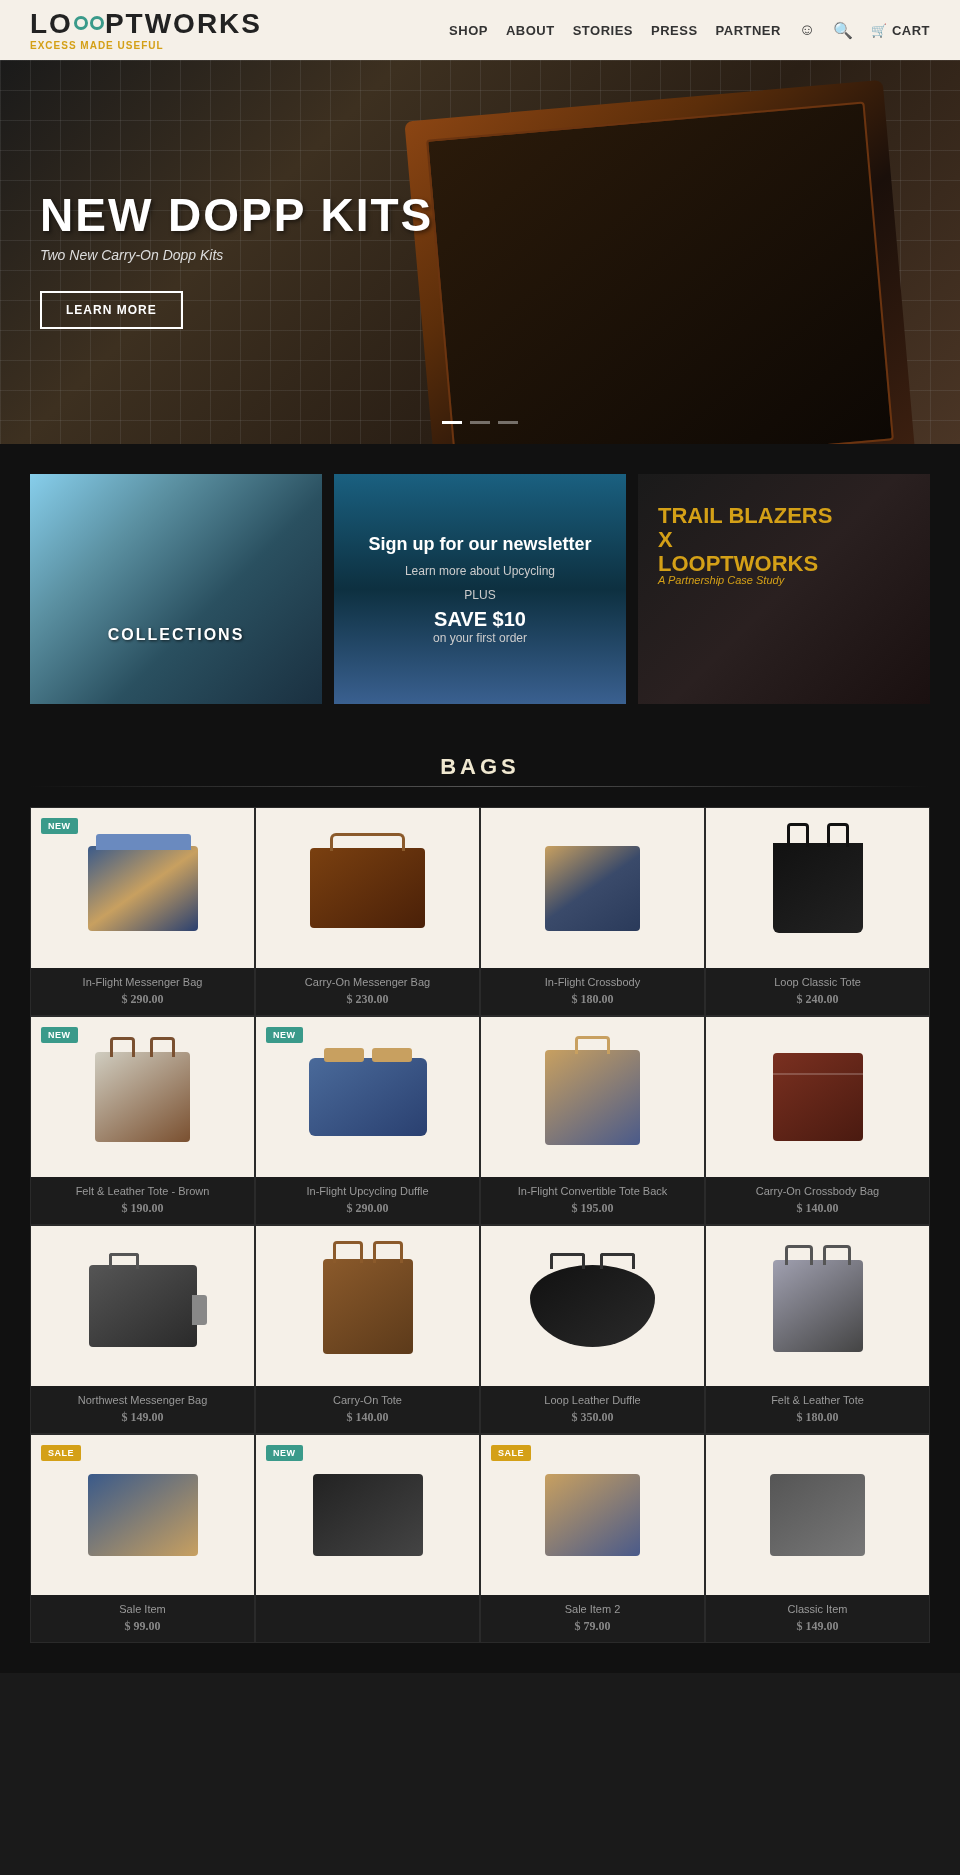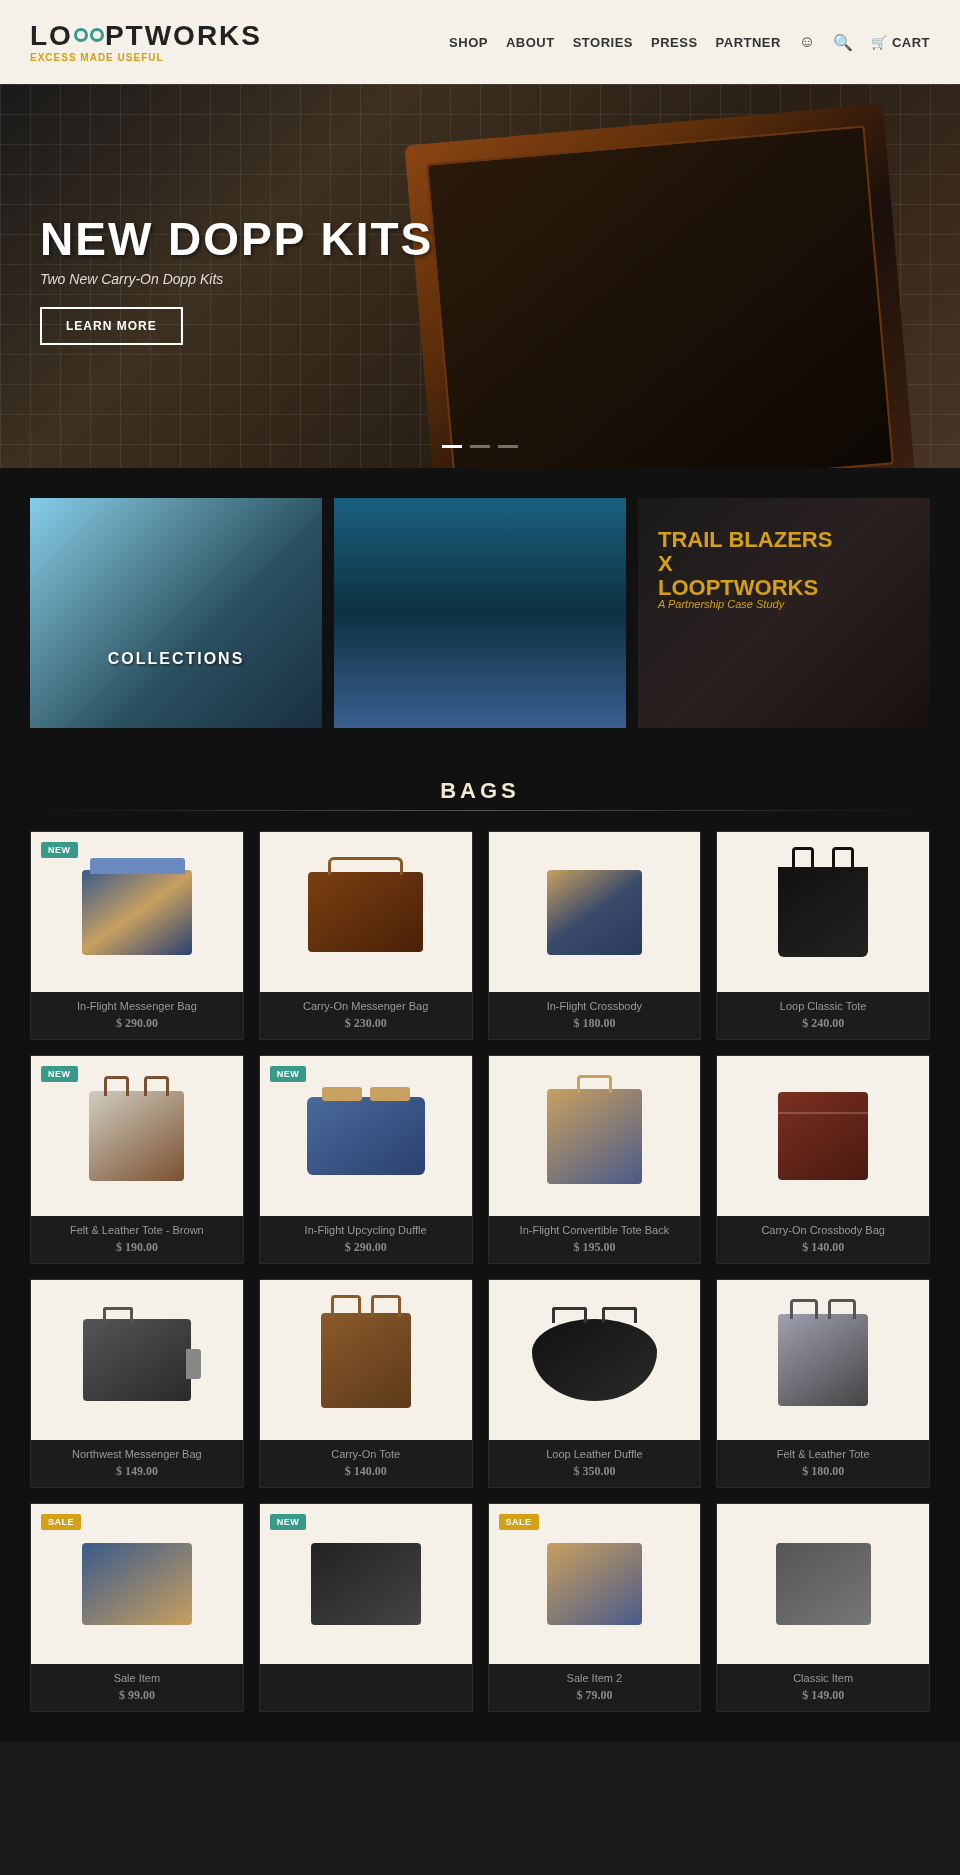--- a/index.html
+++ b/index.html
@@ -5,21 +5,21 @@
     * { box-sizing: border-box; margin: 0; padding: 0; }
     body { font-family: Arial, sans-serif; background: #1a1a1a; width: 960px; }
 
     
     .header {
       background: #f5f0e8;
       display: flex;
       align-items: center;
       justify-content: space-between;
       padding: 10px 30px;
-      height: 84px;
+      height: 60px;
     }
     .logo-area { display: flex; flex-direction: column; }
     .logo-text {
       font-size: 28px;
       font-weight: 900;
       color: #222;
       letter-spacing: 2px;
       line-height: 1;
     }
     .logo-o1, .logo-o2 {
@@ -125,21 +125,21 @@
       text-shadow: 2px 2px 4px rgba(0,0,0,0.5);
     }
     .hero-subtitle {
       font-size: 14px;
       color: #ddd;
       margin-top: 6px;
       font-style: italic;
     }
     .hero-btn {
       display: inline-block;
-      margin-top: 20px;
+      margin-top: 28px;
       padding: 10px 24px;
       border: 2px solid #fff;
       color: #fff;
       font-size: 12px;
       font-weight: 700;
       text-transform: uppercase;
       letter-spacing: 1px;
       text-decoration: none;
       cursor: pointer;
       background: transparent;
@@ -267,21 +267,21 @@
     }
     .section-divider {
       width: 100%;
       height: 1px;
       background: linear-gradient(to right, transparent, #555, transparent);
       margin-bottom: 20px;
     }
     .products-grid {
       display: grid;
       grid-template-columns: repeat(4, 1fr);
-      gap: 15px;
+      gap: 0;
     }
     .product-card {
       background: #1c1c1c;
       border: 1px solid #2a2a2a;
       position: relative;
       cursor: pointer;
     }
     .product-img {
       width: 100%;
       height: 160px;
@@ -366,20 +366,27 @@
 
 <section class="promo-section">
 
   <div class="promo-card">
     <div class="promo-card-bg collections-bg"></div>
     <div class="promo-label">COLLECTIONS</div>
   </div>
 
   <div class="promo-card">
     <div class="promo-card-bg newsletter-bg"></div>
+    <div class="newsletter-content">
+      <div class="newsletter-title">Sign up for our newsletter</div>
+      <div class="newsletter-body">Learn more about Upcycling</div>
+      <div class="newsletter-body">PLUS</div>
+      <div class="newsletter-save">SAVE $10</div>
+      <div class="newsletter-sub">on your first order</div>
+    </div>
   </div>
 
   <div class="promo-card">
     <div class="promo-card-bg partner-bg"></div>
     <div class="partner-title">
       TRAIL BLAZERS<br>X<br>LOOPTWORKS
     </div>
     <div class="partner-subtitle">A Partnership Case Study</div>
   </div>
 </section>

